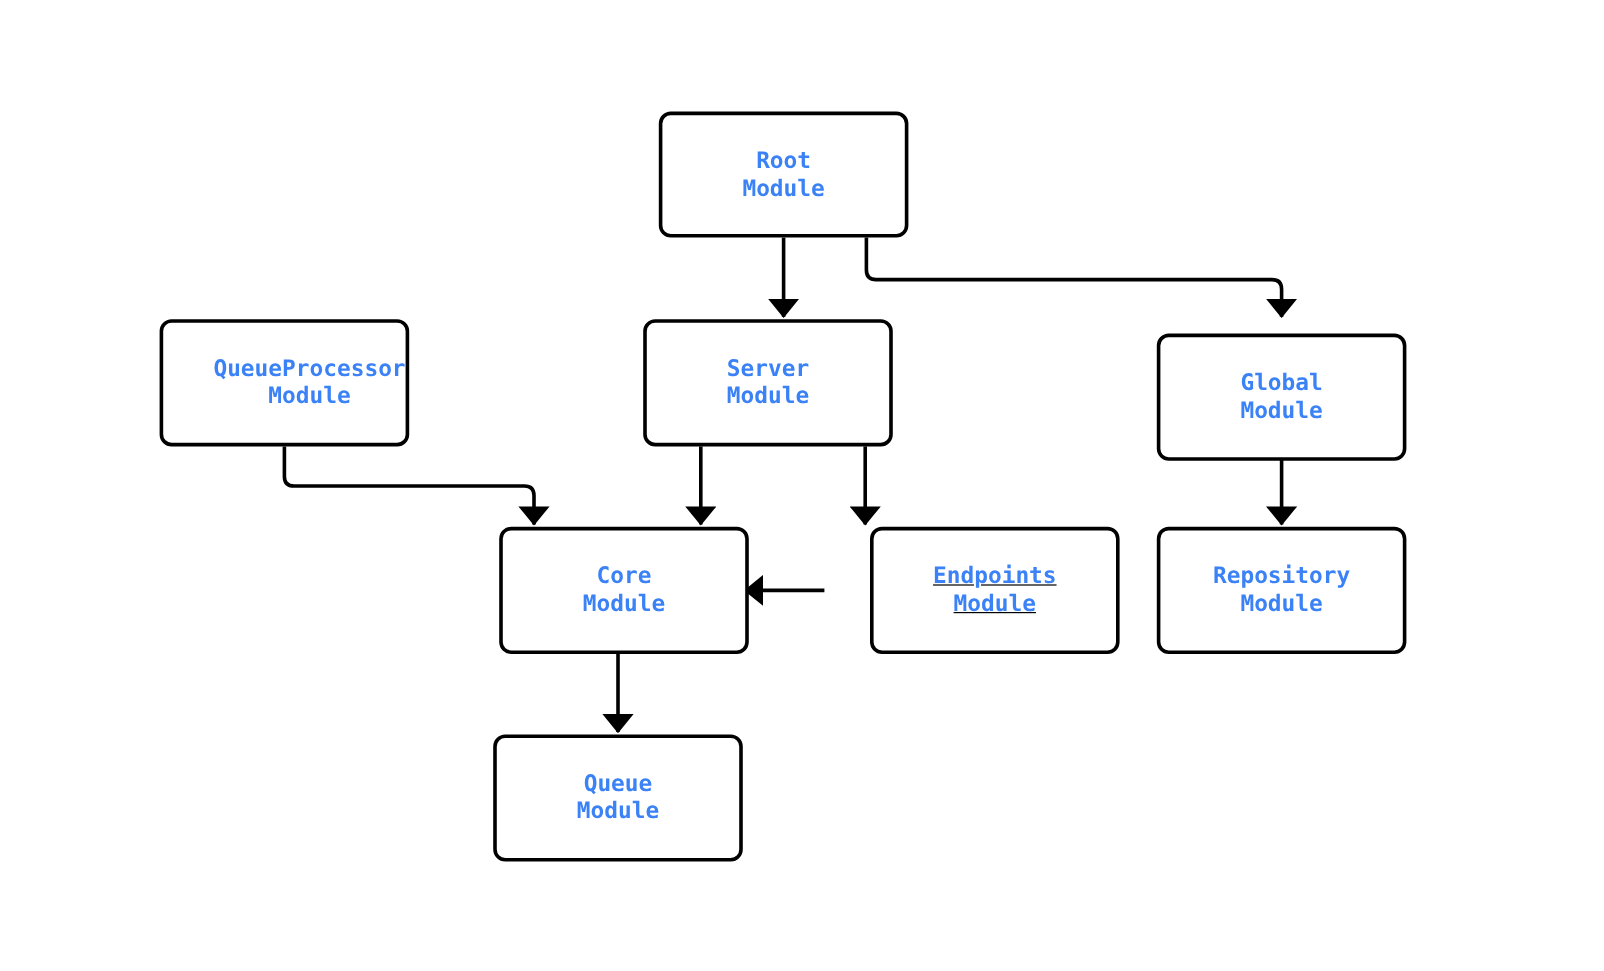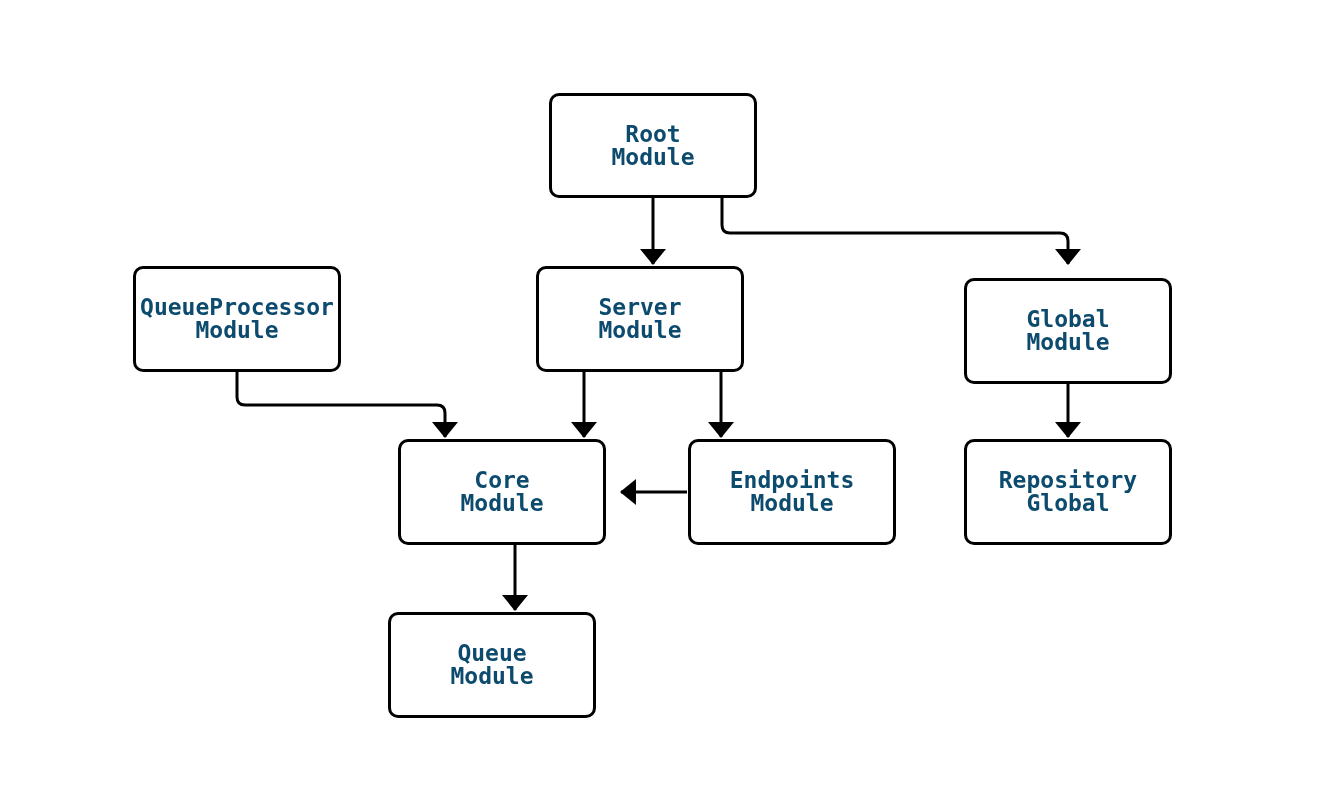--- a/index.html
+++ b/index.html
@@ -35,24 +35,24 @@
     background: #ffffff;
     border: 3px solid #000000;
     border-radius: 10px;
     display: flex;
     align-items: center;
     justify-content: center;
     text-align: center;
   }
   .node .label {
     font-family: "DejaVu Sans Mono", monospace;
-    font-size: 23px;
+    font-size: 19px;
     font-weight: bold;
     line-height: 23px;
-    color: #0c4a6e;
+    color: #3b82f6;
     white-space: pre-line;
   }
 </style>
 </head>
 <body>
 
 <div class="canvas">
 
   <svg class="edges" width="1337" height="809" viewBox="0 0 1337 809" xmlns="http://www.w3.org/2000/svg">
     <defs>
@@ -69,48 +69,48 @@
     <path class="edge" d="M687,492 L621,492" marker-end="url(#arrow)"></path>
     <path class="edge" d="M1068,372 L1068,437" marker-end="url(#arrow)"></path>
     <path class="edge" d="M515,545 L515,610" marker-end="url(#arrow)"></path>
   </svg>
 
   <div class="node" style="left:549px; top:93px; height:105px;">
     <span class="label">Root
 Module</span>
   </div>
 
-  <div class="node" style="left:133px; top:266px;">
+  <div class="node" style="left:133px; top:266px;justify-content:flex-end;">
     <span class="label">QueueProcessor
 Module</span>
   </div>
 
   <div class="node" style="left:536px; top:266px;">
     <span class="label">Server
 Module</span>
   </div>
 
   <div class="node" style="left:964px; top:278px;">
     <span class="label">Global
 Module</span>
   </div>
 
-  <div class="node" style="left:398px; top:439px;">
+  <div class="node" style="left:416px; top:439px;">
     <span class="label">Core
 Module</span>
   </div>
 
-  <div class="node" style="left:688px; top:439px;">
+  <div class="node" style="left:725px; top:439px;text-decoration:underline;">
     <span class="label">Endpoints
 Module</span>
   </div>
 
   <div class="node" style="left:964px; top:439px;">
     <span class="label">Repository
-Global</span>
+Module</span>
   </div>
 
-  <div class="node" style="left:388px; top:612px;">
+  <div class="node" style="left:411px; top:612px;">
     <span class="label">Queue
 Module</span>
   </div>
 
 </div>
 
 </body></html>

